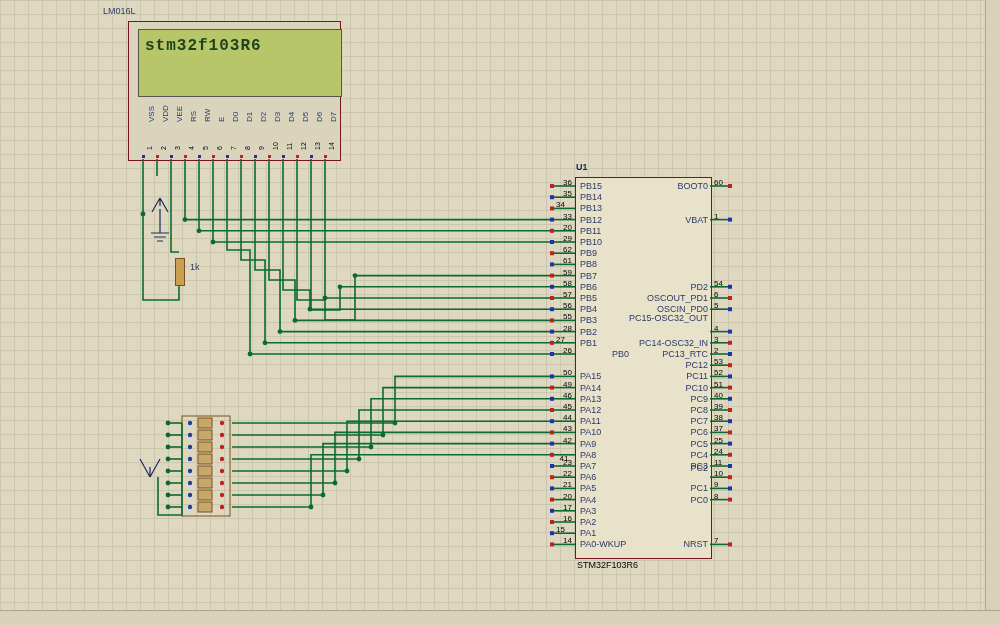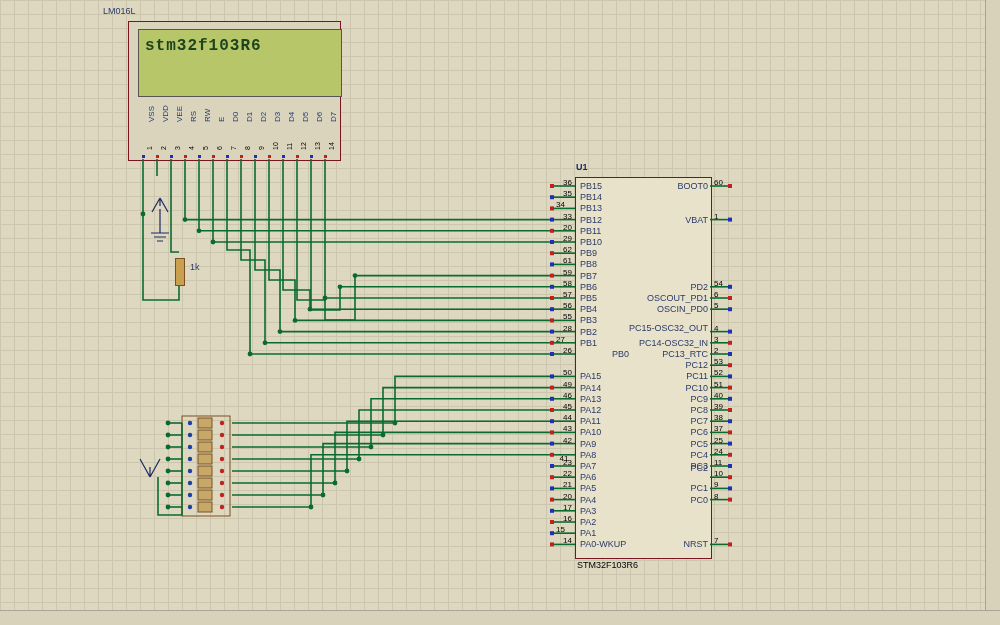--- a/index.html
+++ b/index.html
@@ -185,21 +185,21 @@
     <span class="abs pinlbl" style="right:292px;top:181px;text-align:right">BOOT0</span>
     <span class="abs pinnum" style="left:714px;top:178px">60</span>
     <span class="abs pinlbl" style="right:292px;top:214.6px;text-align:right">VBAT</span>
     <span class="abs pinnum" style="left:714px;top:211.6px">1</span>
     <span class="abs pinlbl" style="right:292px;top:281.8px;text-align:right">PD2</span>
     <span class="abs pinnum" style="left:714px;top:278.8px">54</span>
     <span class="abs pinlbl" style="right:292px;top:293px;text-align:right">OSCOUT_PD1</span>
     <span class="abs pinnum" style="left:714px;top:290px">6</span>
     <span class="abs pinlbl" style="right:292px;top:304.2px;text-align:right">OSCIN_PD0</span>
     <span class="abs pinnum" style="left:714px;top:301.2px">5</span>
-    <span class="abs pinlbl" style="right:292px;top:323px;text-align:right">PC15-OSC32_OUT</span>
+    <span class="abs pinlbl" style="right:292px;top:313px;text-align:right">PC15-OSC32_OUT</span>
     <span class="abs pinnum" style="left:714px;top:323.6px">4</span>
     <span class="abs pinlbl" style="right:292px;top:337.79999999999995px;text-align:right">PC14-OSC32_IN</span>
     <span class="abs pinnum" style="left:714px;top:334.79999999999995px">3</span>
     <span class="abs pinlbl" style="right:292px;top:349px;text-align:right">PC13_RTC</span>
     <span class="abs pinnum" style="left:714px;top:346px">2</span>
     <span class="abs pinlbl" style="right:292px;top:360.2px;text-align:right">PC12</span>
     <span class="abs pinnum" style="left:714px;top:357.2px">53</span>
     <span class="abs pinlbl" style="right:292px;top:371.4px;text-align:right">PC11</span>
     <span class="abs pinnum" style="left:714px;top:368.4px">52</span>
     <span class="abs pinlbl" style="right:292px;top:382.6px;text-align:left">PC10</span>

